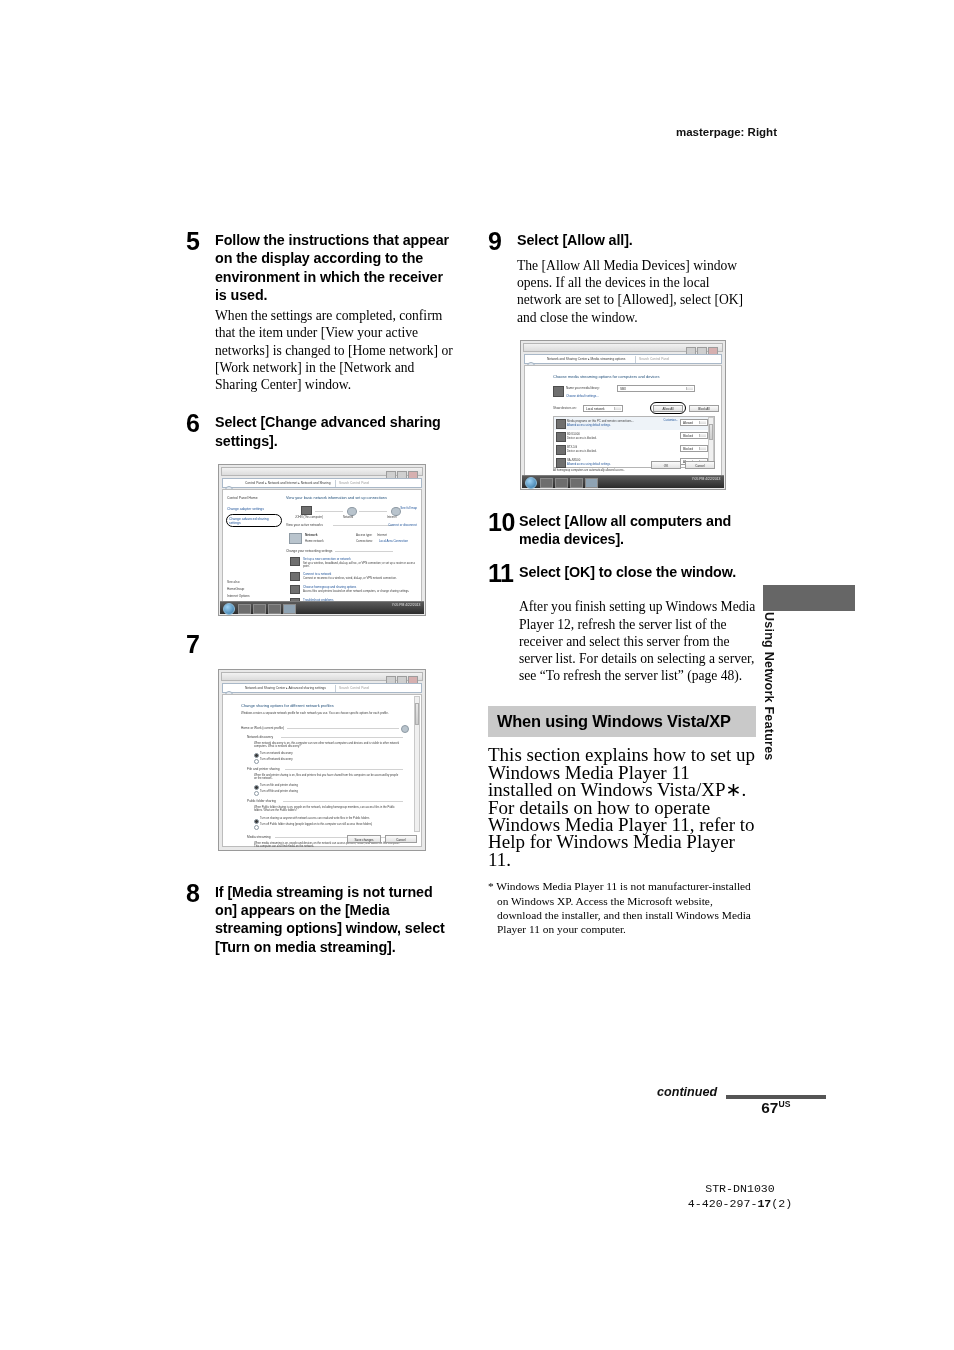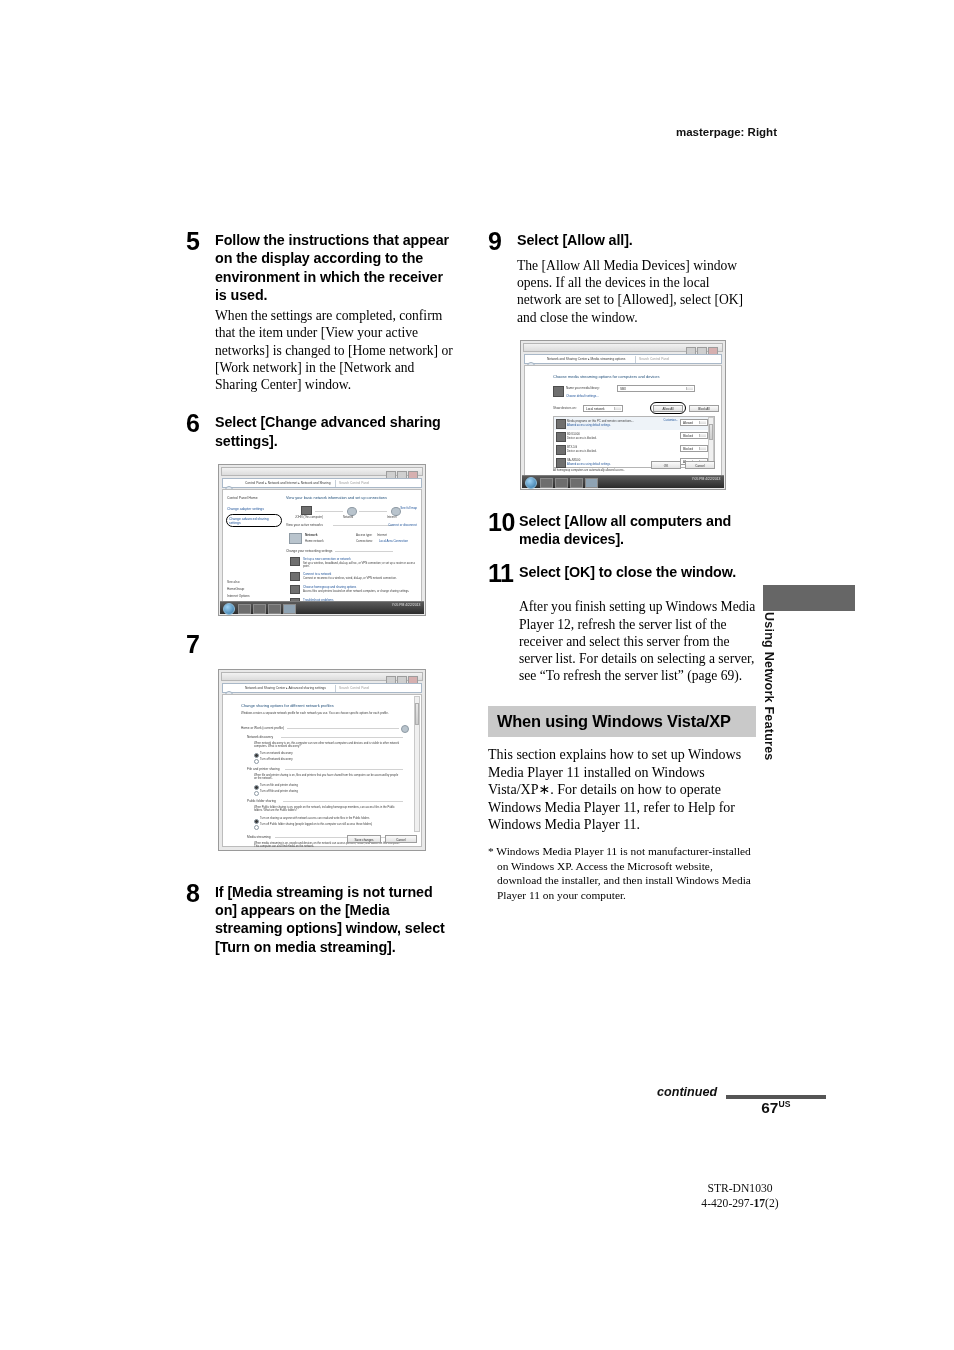--- a/index.html
+++ b/index.html
@@ -165,21 +165,21 @@
   .sec-head{
     background:#c9c9c9;
     font-family:"Liberation Sans", sans-serif;
     font-weight:bold; font-size:16.4px; line-height:20px;
     color:#000; padding:5px 0 6px 9px;
     letter-spacing:-0.2px;
     margin-top:22px;
   }
   .sec-body{
     font-family:"Liberation Serif", serif;
-    font-size:14px; line-height:17.4px; color:#000; margin-top:9px;
+    font-size:19px; line-height:17.4px; color:#000; margin-top:9px;
   }
   .footnote{
     font-family:"Liberation Serif", serif;
     font-size:11.4px; line-height:14.4px; color:#000; margin-top:11px;
     padding-left:9px; text-indent:-9px;
   }
 
   
   .side-tab-block{
     position:absolute; left:763px; top:585px; width:92px; height:26px;
@@ -207,21 +207,21 @@
   .pgnum{
     position:absolute; left:726px; top:1099px; width:100px;
     text-align:center;
     font-family:"Liberation Sans", sans-serif;
     font-weight:bold; font-size:15.4px; color:#111;
   }
   .pgnum sup{font-size:8.6px; vertical-align:super; letter-spacing:.2px;}
   .model{
     position:absolute; left:622px; top:1182px; width:236px;
     text-align:center;
-    font-family:Liberation Serif, serif;
+    font-family:Liberation Mono, monospace;
     font-size:11.6px; line-height:14.6px; color:#111;
   }
   .model b{font-weight:bold;}
 </style>
 </head>
 <body>
 
 <div class="page">
 
   <div class="hdr-master">masterpage: Right</div>
@@ -513,21 +513,21 @@
     </div>
 
     <div class="step" style="margin-top:12px;">
       <div class="step-row">
         <div class="step-num num-w2">11</div>
         <div class="step-title">Select [OK] to close the window.</div>
       </div>
     </div>
 
     <div class="step" style="margin-top:12px;">
-      <div class="step-body ind-31">After you finish setting up Windows Media Player 12, refresh the server list of the receiver and select this server from the server list. For details on selecting a server, see “To refresh the server list” (page 69).</div>
+      <div class="step-body ind-31">After you finish setting up Windows Media Player 12, refresh the server list of the receiver and select this server from the server list. For details on selecting a server, see “To refresh the server list” (page 48).</div>
     </div>
 
     <div class="sec-head">When using Windows Vista/XP</div>
     <div class="sec-body">This section explains how to set up Windows Media Player 11 installed on Windows Vista/XP∗. For details on how to operate Windows Media Player 11, refer to Help for Windows Media Player 11.</div>
     <div class="footnote">* Windows Media Player 11 is not manufacturer-installed on Windows XP. Access the Microsoft website, download the installer, and then install Windows Media Player 11 on your computer.</div>
   </div>
 
   <div class="side-tab-block"></div>
   <div class="side-tab-text">Using Network Features</div>
 

